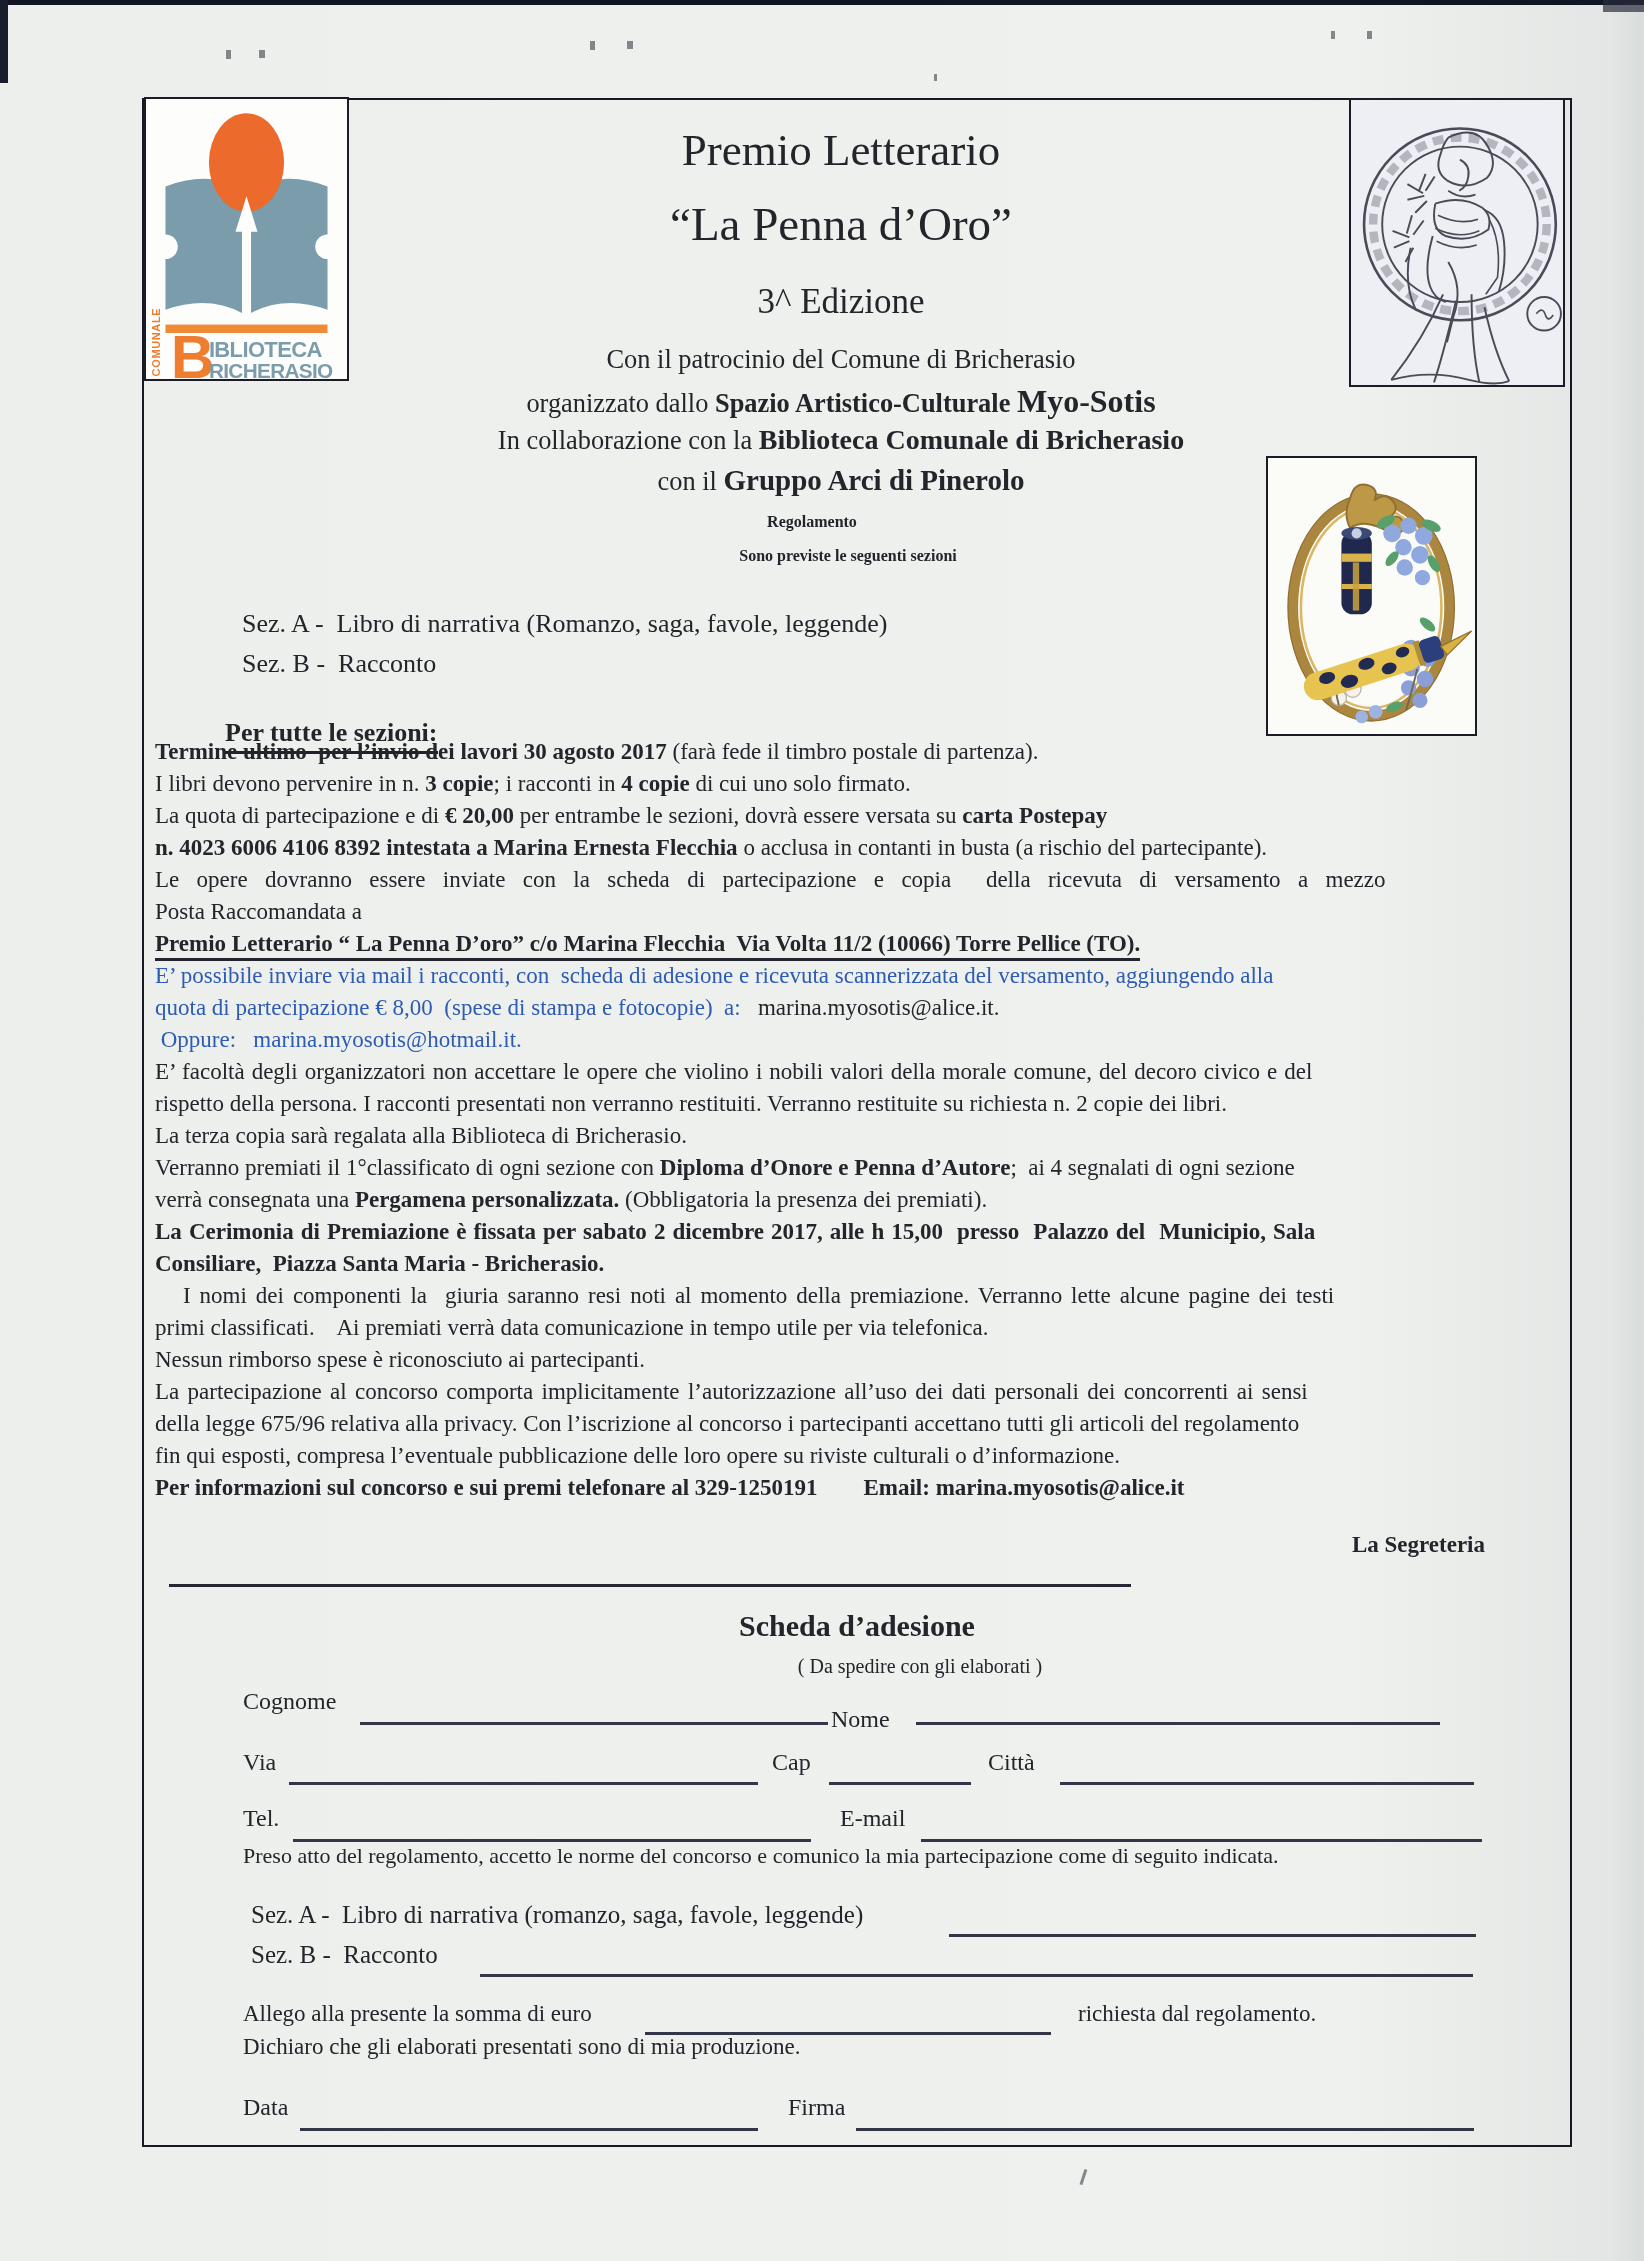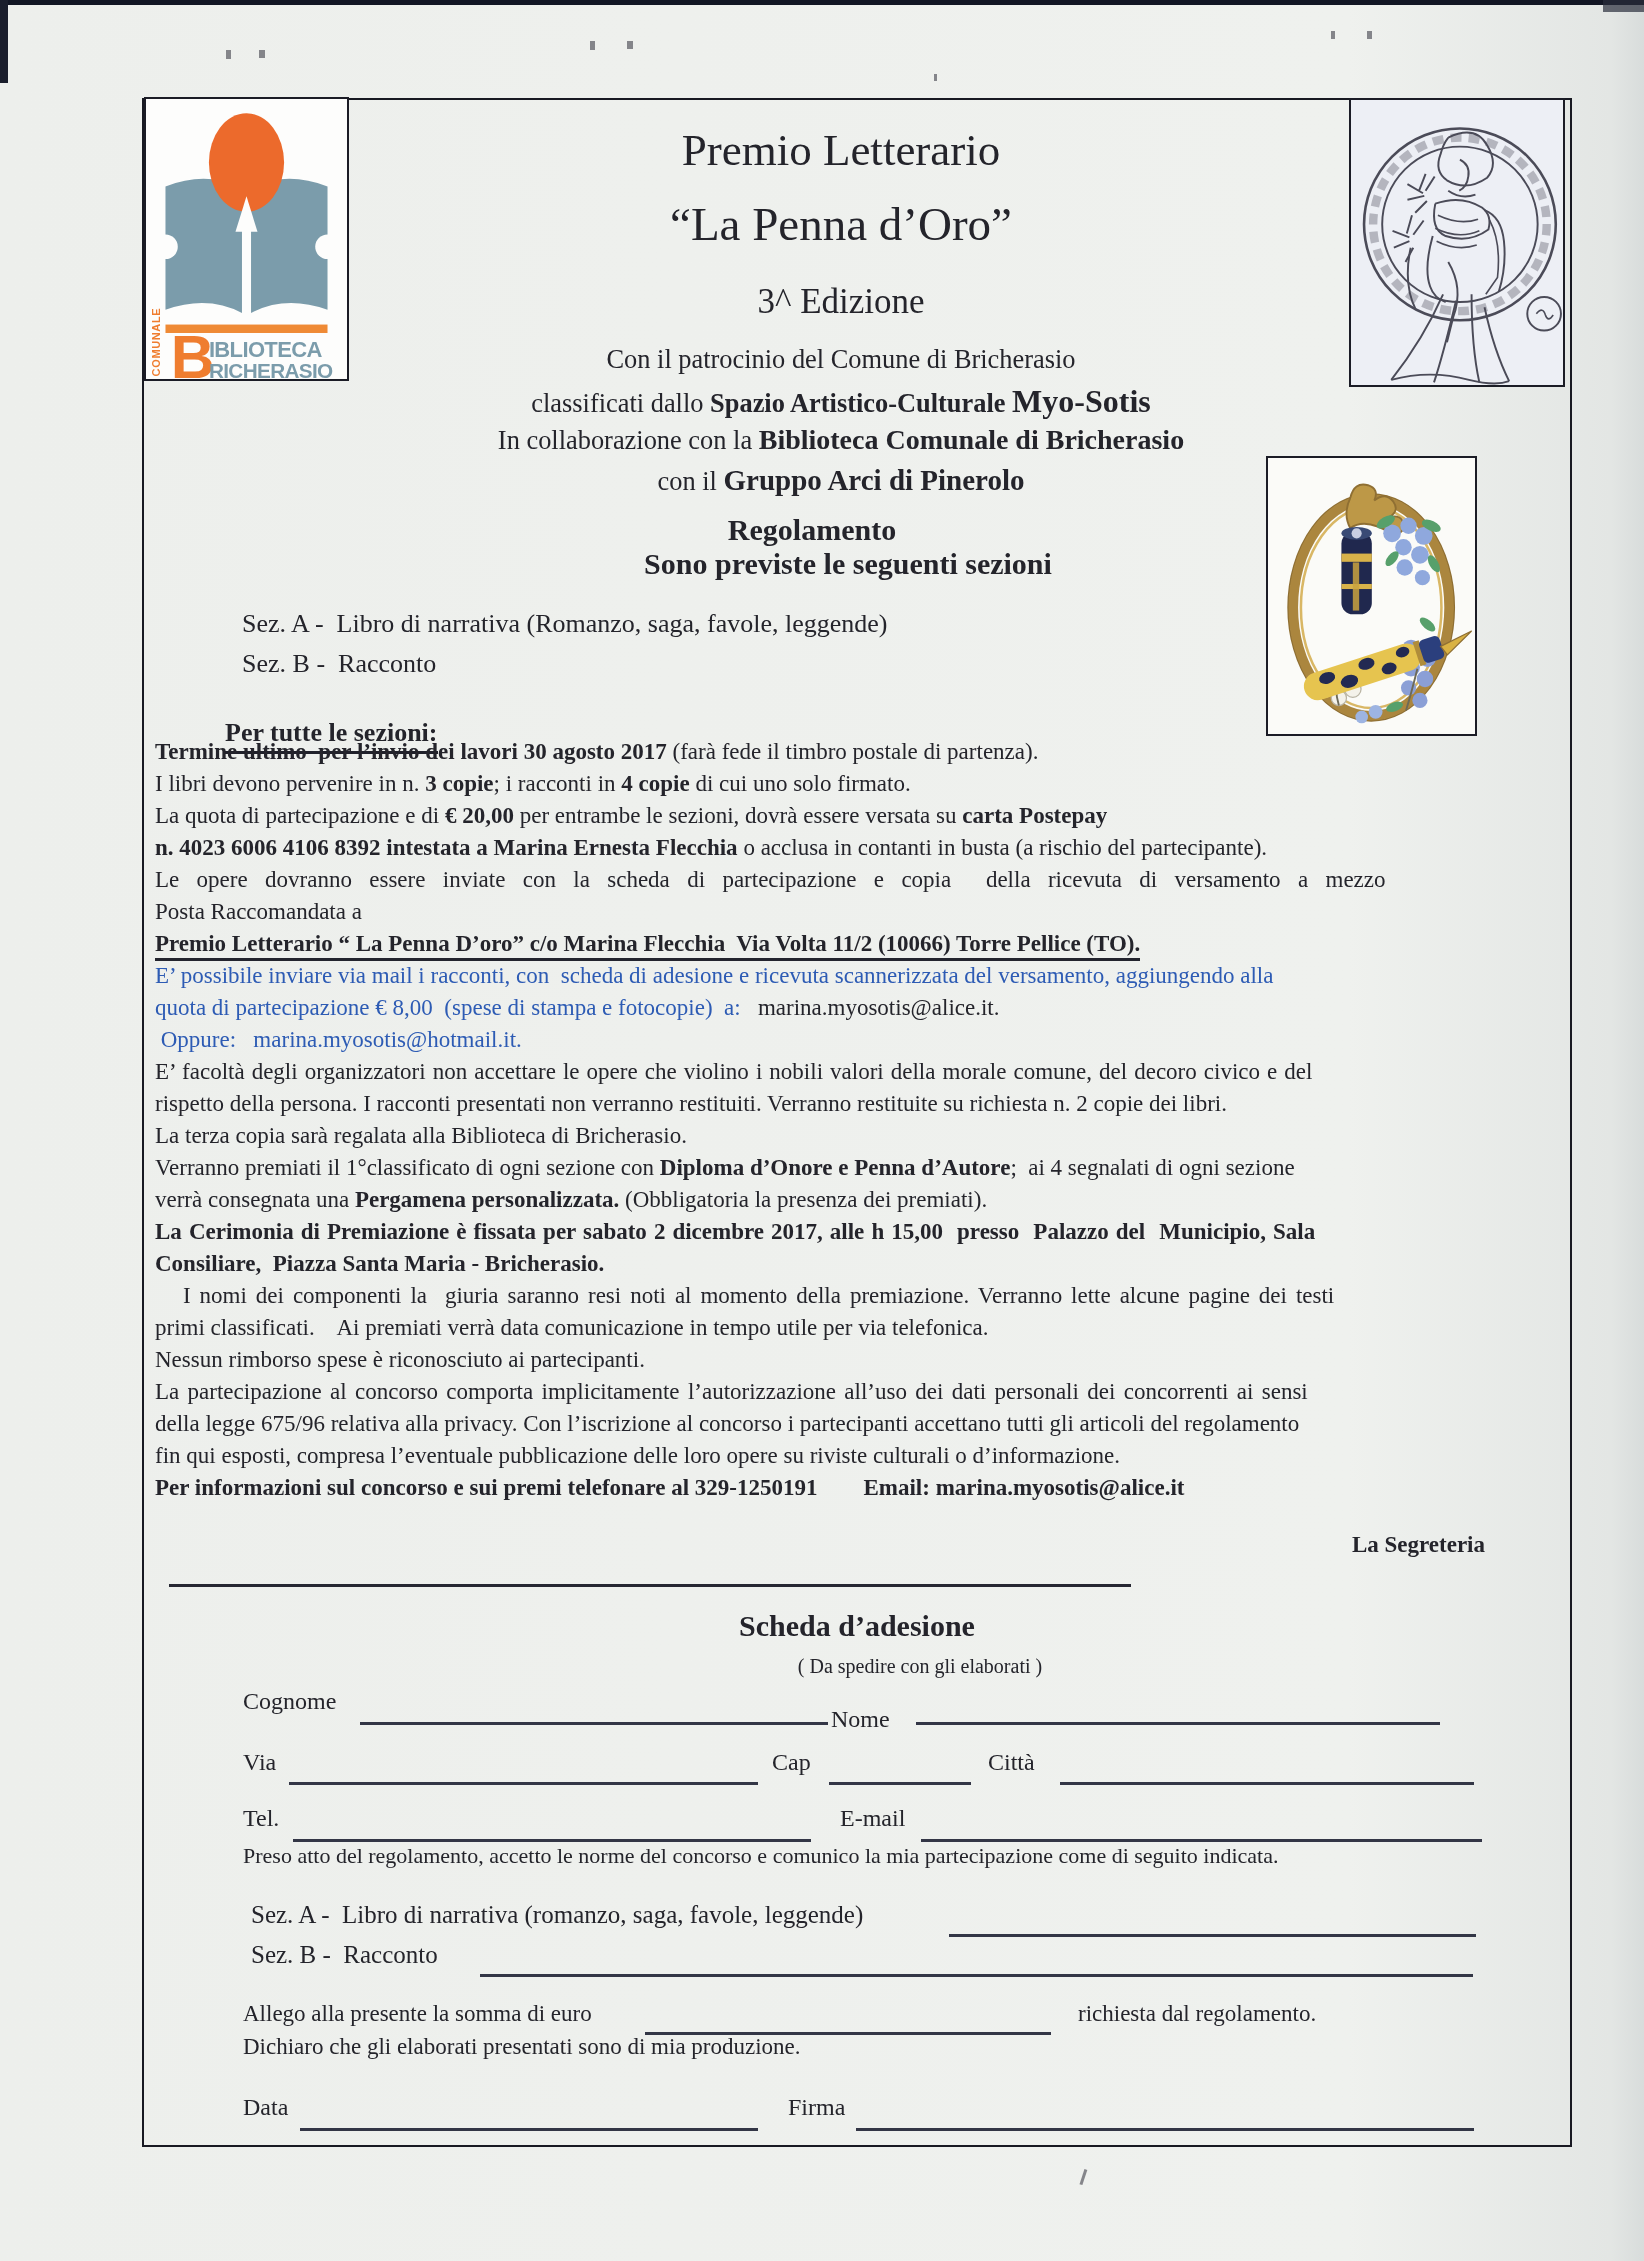--- a/index.html
+++ b/index.html
@@ -26,21 +26,21 @@
   .h-t2{top:197px;font-size:47px;}
   .h-t3{top:282px;font-size:35px;}
   .h-pat{top:344px;font-size:26.4px;}
   .h-org{top:383px;font-size:26.4px;}
   .h-org .brand{font-size:32px;font-weight:bold;}
   .h-col{top:424px;font-size:26.4px;}
   .h-col .b2{font-size:28px;}
   .h-gru{top:464px;font-size:26.4px;}
   .h-gru .b2{font-size:29px;}
   .b{font-weight:bold;}
-  .r-head{position:absolute;left:142px;width:1340px;text-align:center;font-weight:bold;font-size:30px;}
+  .r-head{position:absolute;left:142px;width:1340px;text-align:center;font-weight:bold;font-size:16px;}
   .r-h1{top:513px;}
   .r-h2{top:547px;padding-left:36px;}
   .sez{position:absolute;left:242px;font-size:26px;white-space:pre;}
   .sez-a{top:609px;}
   .sez-b{top:649px;}
   .forall{position:absolute;left:225px;top:718px;font-size:26px;font-weight:bold;
           border-bottom:3.9px solid #20212b;padding-bottom:3.2px;}
   
   .rules-body{position:absolute;left:155px;top:736px;width:1394px;font-size:23px;line-height:32px;}
   .bline{height:32px;white-space:pre;}
@@ -178,21 +178,21 @@
         <rect x="246" y="311" width="34" height="38" rx="8" fill="#2b3f7d"></rect>
         <path d="M278 330 l54 -8 l-48 24 z" fill="#d9b243" stroke="#8f6f33" stroke-width="2"></path>
       </g>
     </svg>
   </div>
 
   <div class="hline h-t1">Premio Letterario</div>
   <div class="hline h-t2">“La Penna d’Oro”</div>
   <div class="hline h-t3">3^ Edizione</div>
   <div class="hline h-pat">Con il patrocinio del Comune di Bricherasio</div>
-  <div class="hline h-org"><span>classificati dallo </span><span class="b">Spazio Artistico-Culturale </span><span class="brand">Myo-Sotis</span></div>
+  <div class="hline h-org"><span>organizzato dallo </span><span class="b">Spazio Artistico-Culturale </span><span class="brand">Myo-Sotis</span></div>
   <div class="hline h-col"><span>In collaborazione con la </span><span class="b b2">Biblioteca Comunale di Bricherasio</span></div>
   <div class="hline h-gru"><span>con il </span><span class="b b2">Gruppo Arci di Pinerolo</span></div>
 
   <div class="r-head r-h1">Regolamento</div>
   <div class="r-head r-h2">Sono previste le seguenti sezioni</div>
   <div class="sez sez-a">Sez. A -  Libro di narrativa (Romanzo, saga, favole, leggende)</div>
   <div class="sez sez-b">Sez. B -  Racconto</div>
   <div class="forall">Per tutte le sezioni:</div>
 
   <div class="rules-body">

